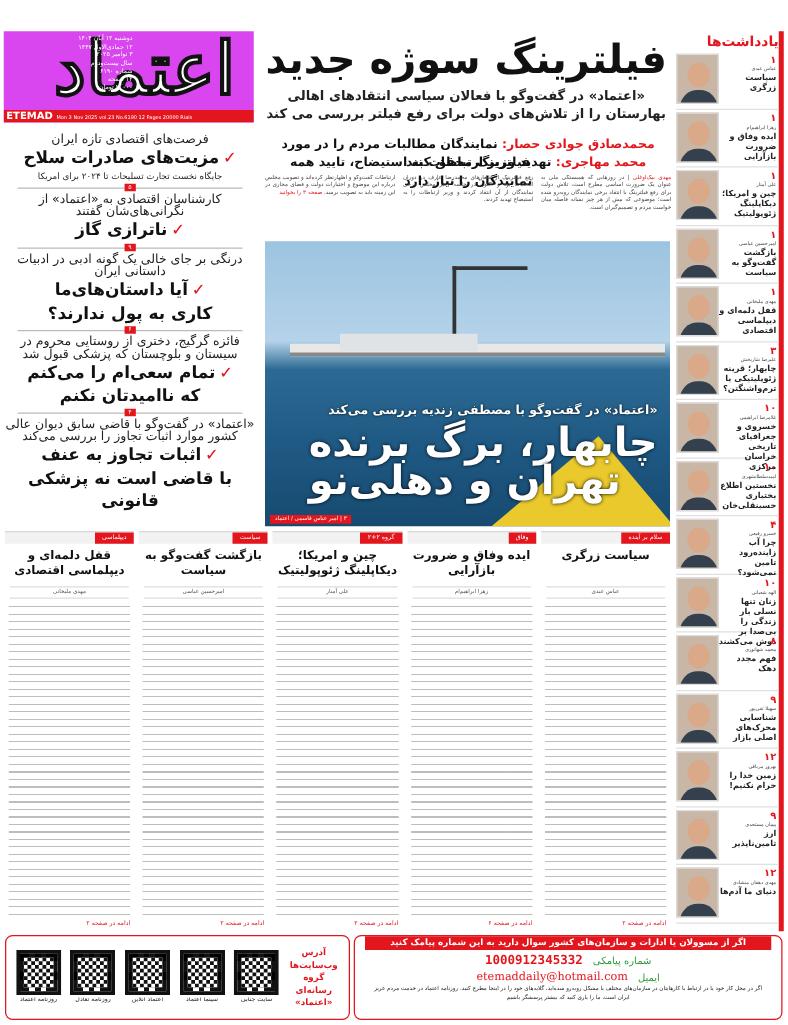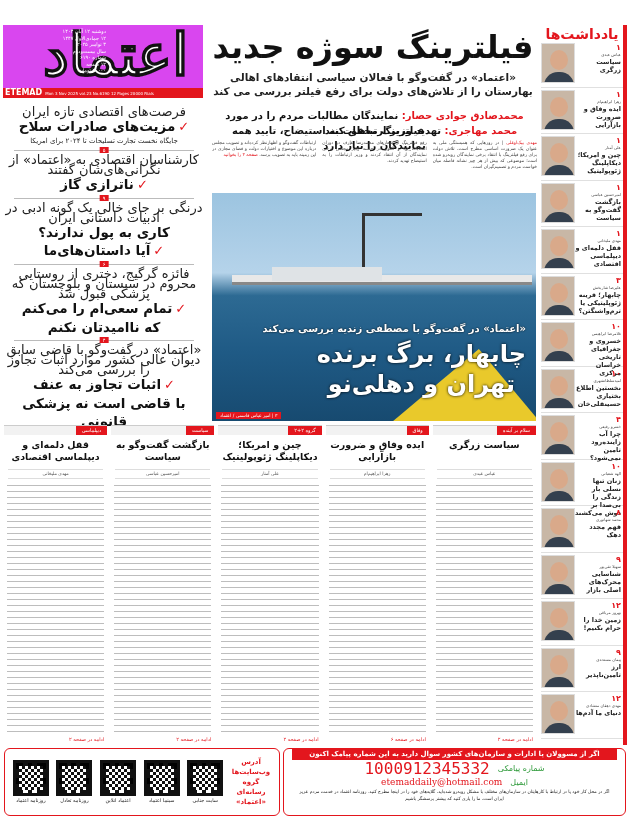--- a/index.html
+++ b/index.html
@@ -6,46 +6,46 @@
 body{width:630px;height:820px;background:#fff;font-family:"DejaVu Sans",sans-serif;position:relative;overflow:hidden;direction:rtl;color:#111}
 .abs{position:absolute}
 
 #logo{left:3px;top:25px;width:200px;height:73px;background:#d946ef;overflow:hidden}
 #logo .word{position:absolute;left:40px;top:-4px;font-size:58px;font-weight:bold;color:#fff;font-family:"DejaVu Serif",serif;letter-spacing:-2px;-webkit-text-stroke:1.5px #111;}
 #logo .date{position:absolute;left:55px;top:3px;font-size:5px;color:#fff;line-height:6.5px;text-align:right;width:48px}
 #logo .strip{position:absolute;left:0;bottom:0;width:100%;height:10px;background:#e3161d;direction:ltr;font-size:4px;color:#fff;padding-left:2px;line-height:10px}
 #logo .strip b{font-size:8px;font-weight:bold;margin-right:3px}
 
 .lcol{left:4px;width:200px;text-align:center}
-.kicker{font-size:13px;color:#222;line-height:10px}
+.kicker{font-size:10px;color:#222;line-height:10px}
 .hl{font-size:13.5px;font-weight:bold;line-height:18px}
 .hl .chk{color:#e3161d;font-size:13px;margin-left:3px}
 .sub{font-size:7px;color:#222;line-height:10px}
 .sep{height:1px;background:#bbb;margin:4px 10px;position:relative}
 .sep span{position:absolute;left:50%;top:-3px;transform:translateX(-50%);background:#e3161d;color:#fff;font-size:5px;padding:0 3px;line-height:6px}
 
 #main-title{left:212px;top:28px;width:322px;text-align:center;font-size:32px;font-weight:bold;line-height:38px;letter-spacing:-1px}
 #main-lead{left:212px;top:70px;width:322px;text-align:center;font-size:10.5px;font-weight:bold;line-height:14px;color:#222}
 .quote{left:212px;width:325px;text-align:center;font-size:10px;font-weight:bold;line-height:15px}
 .quote .who{color:#e3161d}
 .bodycols{left:212px;top:140px;width:325px;height:46px;display:flex;gap:6px}
 .bodycols div{flex:1;font-size:4.5px;line-height:6px;color:#444;text-align:justify;overflow:hidden}
 .bodycols .red{color:#e3161d}
 
 #photo{left:212px;top:193px;width:324px;height:228px;overflow:hidden;background:linear-gradient(#9cc4e0 0%,#b5d3ea 35%,#2d6a93 45%,#1f5a85 70%,#174a70 100%)}
 #photo .crane{position:absolute;left:150px;top:20px;width:60px;height:60px;border-left:3px solid #333;border-top:3px solid #333}
 #photo .dock{position:absolute;left:20px;top:82px;width:300px;height:10px;background:#e8e8e8;border-bottom:3px solid #888}
 #photo .ship{position:absolute;left:60px;top:74px;width:110px;height:14px;background:#dfe3e6}
 #photo .pier{position:absolute;right:-20px;bottom:-20px;width:120px;height:120px;background:#e9c92b;transform:rotate(-40deg);transform-origin:right bottom}
 #photo .kick{position:absolute;right:10px;top:130px;font-size:10px;color:#fff;font-weight:bold;text-shadow:0 0 2px #000}
-#photo .t1{position:absolute;right:10px;top:146px;font-size:24px;color:#fff;font-weight:bold;text-shadow:0 0 3px #000;line-height:30px;text-align:center}
+#photo .t1{position:absolute;right:10px;top:146px;font-size:32px;color:#fff;font-weight:bold;text-shadow:0 0 3px #000;line-height:30px;text-align:left}
 #photo .credit{position:absolute;left:4px;bottom:2px;background:#e3161d;color:#fff;font-size:4.5px;padding:1px 4px}
 
 #sidebar{left:541px;top:25px;width:86px;height:720px;border-right:4px solid #e3161d;background:#fff}
-#sidebar .title{font-size:14px;font-weight:bold;color:#e3161d;text-align:center;line-height:14px;padding-top:2px}
+#sidebar .title{font-size:11px;font-weight:bold;color:#e3161d;line-height:14px;padding-top:2px}
 .sb-item{display:flex;flex-direction:row;height:46.5px;border-bottom:1px solid #e0e0e0;padding:2px 0}
 .sb-text{flex:1;text-align:right;padding-right:2px}
 .sb-num{font-size:8px;font-weight:bold;color:#e3161d;line-height:9px}
 .sb-auth{font-size:4px;color:#444;line-height:6px}
 .sb-ttl{font-size:6.5px;font-weight:bold;line-height:8px;color:#222}
 .sb-pic{width:34px;height:40px;background:#c8b7a6;border:1px solid #ddd;position:relative;overflow:hidden}
 .sb-pic::before{content:"";position:absolute;left:8px;top:6px;width:18px;height:20px;border-radius:50%;background:#d9a98a}
 .sb-pic::after{content:"";position:absolute;left:2px;top:28px;width:30px;height:16px;border-radius:14px 14px 0 0;background:#34404e}
 
 #cols{left:4px;top:425px;width:532px;height:318px;display:flex;gap:4px}
@@ -54,21 +54,21 @@
 .col .tagrow{height:9px;background:#f2f2f2;display:flex;justify-content:flex-start}
 .col .ctitle{font-size:9.5px;font-weight:bold;text-align:center;line-height:12px;margin:4px 0;min-height:26px}
 .col .cauth{font-size:4.5px;text-align:center;color:#555;border-top:1px solid #ddd;border-bottom:1px solid #ddd;line-height:8px;margin:0 4px 3px}
 .col .ctext{flex:1;background:repeating-linear-gradient(#fff 0 3px,#9a9a9a 3px 4px,#fff 4px 6px);margin:0 3px;opacity:.65}
 .col .cont{font-size:5px;color:#e3161d;text-align:right;line-height:8px;padding-right:3px}
 
 #sms{left:283px;top:748px;width:343px;height:68px;border:1.5px solid #e3161d;border-radius:6px;text-align:center}
 #sms .top{background:#e3161d;color:#fff;font-size:7px;font-weight:bold;line-height:11px;margin:0 8px}
 #sms .row{display:flex;justify-content:center;gap:8px;align-items:center}
 #sms .lbl{color:#2e9a3a;font-size:8px;font-weight:normal}
-#sms .num{color:#e3161d;font-size:16px;font-weight:normal;direction:ltr;font-family:"DejaVu Sans Mono",monospace;line-height:17px}
+#sms .num{color:#e3161d;font-size:10px;font-weight:bold;direction:ltr;font-family:"DejaVu Sans Mono",monospace;line-height:17px}
 #sms .mail{color:#e3161d;font-size:9px;font-family:"DejaVu Serif",serif;direction:ltr}
 #sms .note{font-size:4.5px;line-height:7px;color:#222;padding:1px 10px}
 #qrs{left:4px;top:748px;width:276px;height:68px;border:1.5px solid #e3161d;border-radius:6px;display:flex;align-items:center;padding:4px}
 #qrs .addr{width:48px;font-size:7px;font-weight:bold;color:#e3161d;text-align:center;line-height:10px}
 #qrs .qr{flex:1;display:flex;flex-direction:column;align-items:center}
 #qrs .code{width:36px;height:36px;background:
  linear-gradient(90deg,#111 0 25%,transparent 25% 40%,#111 40% 55%,transparent 55% 70%,#111 70% 100%),
  linear-gradient(#111 0 20%,transparent 20% 50%,#111 50% 70%,transparent 70%);
  background-blend-mode:multiply;border:3px solid #111;outline:2px solid #fff;position:relative}
 #qrs .code::before{content:"";position:absolute;inset:3px;background:repeating-conic-gradient(#111 0 25%,#fff 0 50%) 0 0/6px 6px}
@@ -102,22 +102,22 @@
     </div>
   <div>
     <div class="kicker">کارشناسان اقتصادی به «اعتماد» از نگرانی‌های‌شان گفتند</div>
     <div class="hl"><span class="chk">✓</span><span>ناترازی گاز</span></div>
   </div>
   <div class="sep">
       <span>۹</span>
     </div>
   <div>
     <div class="kicker">درنگی بر جای خالی یک گونه ادبی در ادبیات داستانی ایران</div>
+    <div class="hl"><span class="chk">✓</span><span>آیا داستان‌های‌ما</span></div>
     <div class="hl">کاری به پول ندارند؟</div>
-    <div class="hl"><span class="chk">✓</span><span>آیا داستان‌های‌ما</span></div>
   </div>
   <div class="sep">
       <span>۶</span>
     </div>
   <div>
     <div class="kicker">فائزه گرگیج، دختری از روستایی محروم در سیستان و بلوچستان که پزشکی قبول شد</div>
     <div class="hl"><span class="chk">✓</span><span>تمام سعی‌ام را می‌کنم</span></div>
     <div class="hl">که ناامیدتان نکنم</div>
   </div>
   <div class="sep">
@@ -321,21 +321,21 @@
         <span class="tag">دیپلماسی</span>
       </div>
     <div class="ctitle">قفل دلمه‌ای و دیپلماسی اقتصادی</div>
     <div class="cauth">مهدی ملیخانی</div>
     <div class="ctext"></div>
     <div class="cont">ادامه در صفحه ۲</div>
     </div>
   </div>
 
 <div id="sms" class="abs">
-  <div class="top">اگر از مسوولان یا ادارات و سازمان‌های کشور سوال دارید به این شماره پیامک اکنون</div>
+  <div class="top">اگر از مسوولان یا ادارات و سازمان‌های کشور سوال دارید به این شماره پیامک کنید</div>
   <div class="row">
     <span class="lbl">شماره پیامکی</span>
     <span class="num">1000912345332</span>
   </div>
   <div class="row">
     <span class="lbl">ایمیل</span>
     <span class="mail">etemaddaily@hotmail.com</span>
   </div>
   <div class="note">اگر در محل کار خود یا در ارتباط با کارهایتان در سازمان‌های مختلف با مشکل روبه‌رو شده‌اید، گلایه‌های خود را در اینجا مطرح کنید. روزنامه اعتماد در خدمت مردم عزیز ایران است، ما را یاری کنید که بیشتر پرسشگر باشیم</div>
 </div>

